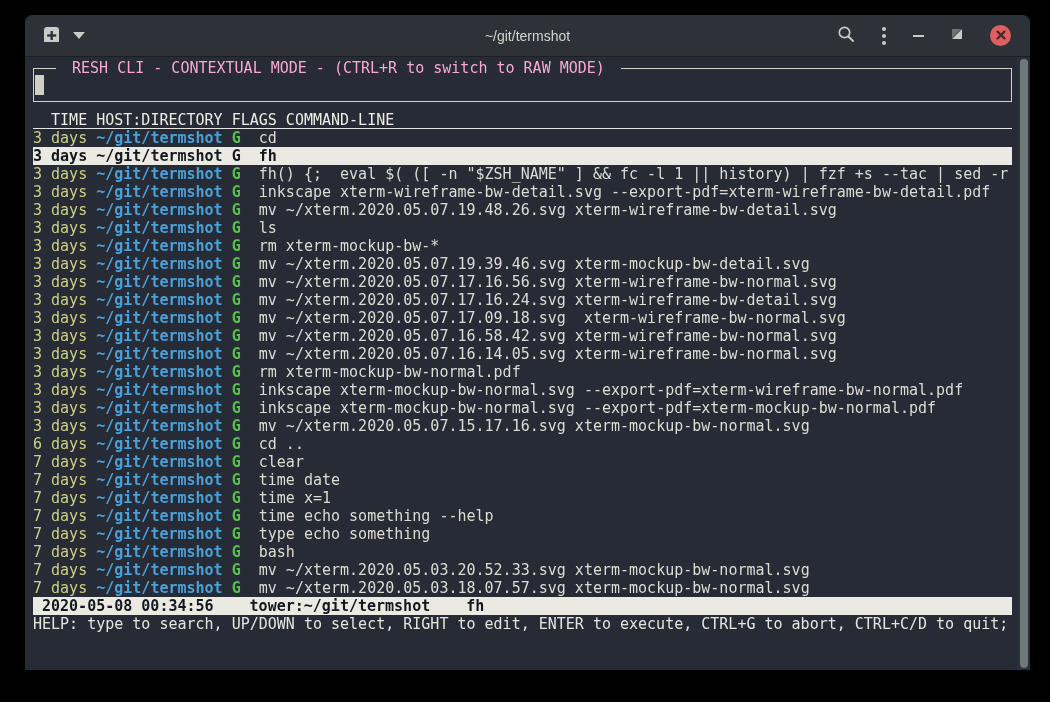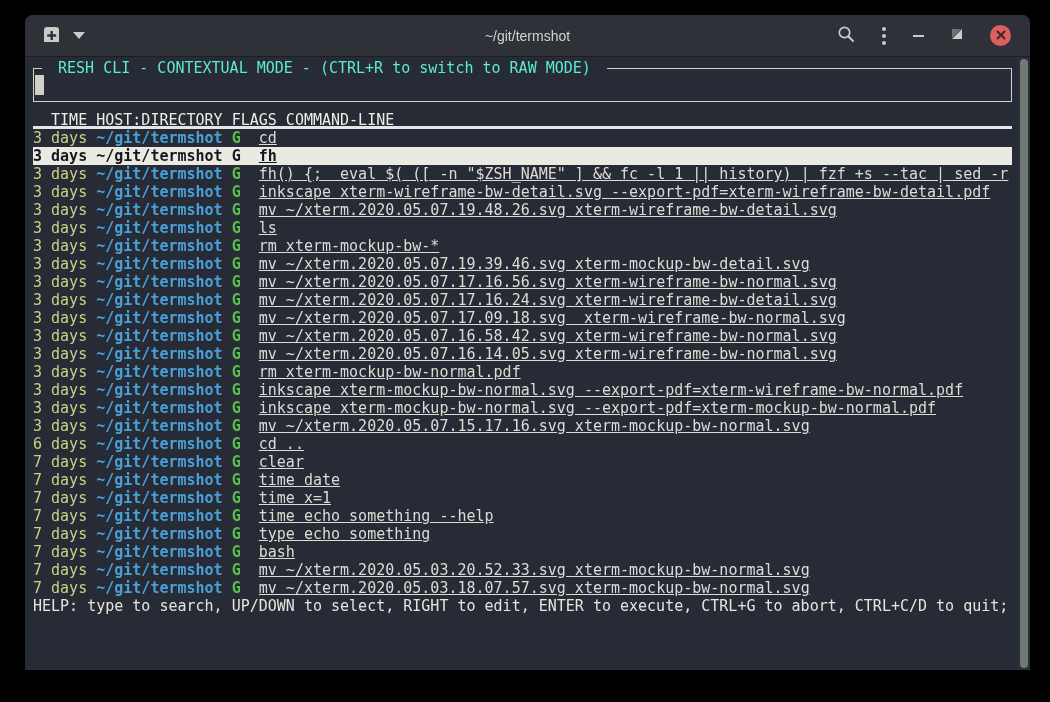--- a/index.html
+++ b/index.html
@@ -42,34 +42,34 @@
     flex:1; position:relative; background:#272b35; overflow:hidden;
     padding:2px 18px 0 8px; box-sizing:border-box;
     font-family:"DejaVu Sans Mono", monospace; font-size:15px; line-height:18px;
     color:#dddcd4;
   }
   .search-box {
     margin-top:9px; height:34px; border:1px solid #d0d2c8; position:relative;
     box-sizing:border-box;
   }
   .search-legend {
-    position:absolute; top:-10px; left:8px; background:#272b35; padding:0 7px;
-    color:#5eead4; white-space:pre; height:18px;
+    position:absolute; top:-10px; left:22px; background:#272b35; padding:0 7px;
+    color:#f9a8d4; white-space:pre; height:18px;
   }
   .cursor-block { position:absolute; left:1px; top:6px; width:9px; height:20px; background:#d0d0c6; }
   .table-header {
     margin-top:9px; height:18px; white-space:pre; color:#edece5;
-    border-bottom:3px solid #e5e5e5; box-sizing:border-box;
+    border-bottom:1px solid #e5e5e5; box-sizing:border-box;
   }
   .rows { }
   .row { height:18px; white-space:pre; }
   .row .t { color:#ced084;margin-top:19px; }
   .row .d { color:#4aa0d8; font-weight:bold; }
   .row .f { color:#56c14c; font-weight:bold; }
-  .row .c { color:#dddcd4;text-decoration:underline; }
+  .row .c { color:#dddcd4; }
   .row.selected { background:#ebeae2; font-weight:bold; }
   .row.selected .t, .row.selected .d, .row.selected .f, .row.selected .c { color:#14171d; }
   .status-bar {
     height:18px; background:#ebeae2; color:#14171d; font-weight:bold;
     white-space:pre; padding-left:9px; box-sizing:border-box;
   }
   .status-bar span { margin-right:36px; }
   .status-bar span:last-child { margin-right:0; }
   .help-bar { height:32px; white-space:pre; color:#e6e5dd; }
   
@@ -173,20 +173,21 @@
         <div class="row"><span class="t">7 days</span> <span class="d">~/git/termshot</span> <span class="f">G</span>  <span class="c">clear</span></div>
         <div class="row"><span class="t">7 days</span> <span class="d">~/git/termshot</span> <span class="f">G</span>  <span class="c">time date</span></div>
         <div class="row"><span class="t">7 days</span> <span class="d">~/git/termshot</span> <span class="f">G</span>  <span class="c">time x=1</span></div>
         <div class="row"><span class="t">7 days</span> <span class="d">~/git/termshot</span> <span class="f">G</span>  <span class="c">time echo something --help</span></div>
         <div class="row"><span class="t">7 days</span> <span class="d">~/git/termshot</span> <span class="f">G</span>  <span class="c">type echo something</span></div>
         <div class="row"><span class="t">7 days</span> <span class="d">~/git/termshot</span> <span class="f">G</span>  <span class="c">bash</span></div>
         <div class="row"><span class="t">7 days</span> <span class="d">~/git/termshot</span> <span class="f">G</span>  <span class="c">mv ~/xterm.2020.05.03.20.52.33.svg xterm-mockup-bw-normal.svg</span></div>
         <div class="row"><span class="t">7 days</span> <span class="d">~/git/termshot</span> <span class="f">G</span>  <span class="c">mv ~/xterm.2020.05.03.18.07.57.svg xterm-mockup-bw-normal.svg</span></div>
       </div>
 
+    <div class="status-bar"><span>2020-05-08 00:34:56</span><span>tower:~/git/termshot</span><span>fh</span></div>
 
     <div class="help-bar">HELP: type to search, UP/DOWN to select, RIGHT to edit, ENTER to execute, CTRL+G to abort, CTRL+C/D to quit;</div>
 
     <div class="scrollbar">
       <div class="scroll-thumb"></div>
     </div>
   </div>
 
 </div>
 

